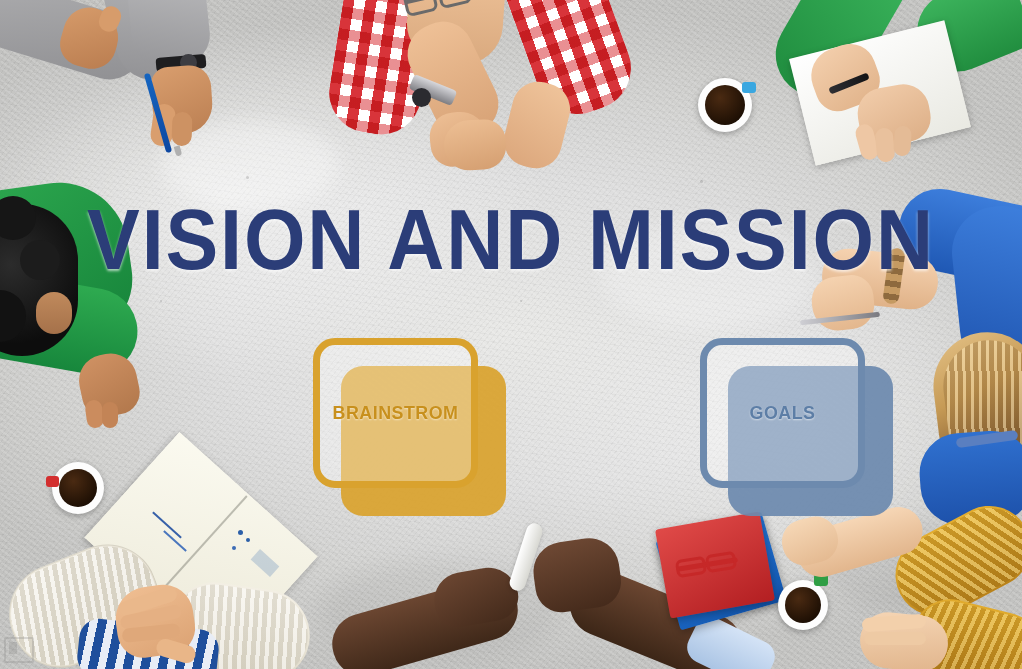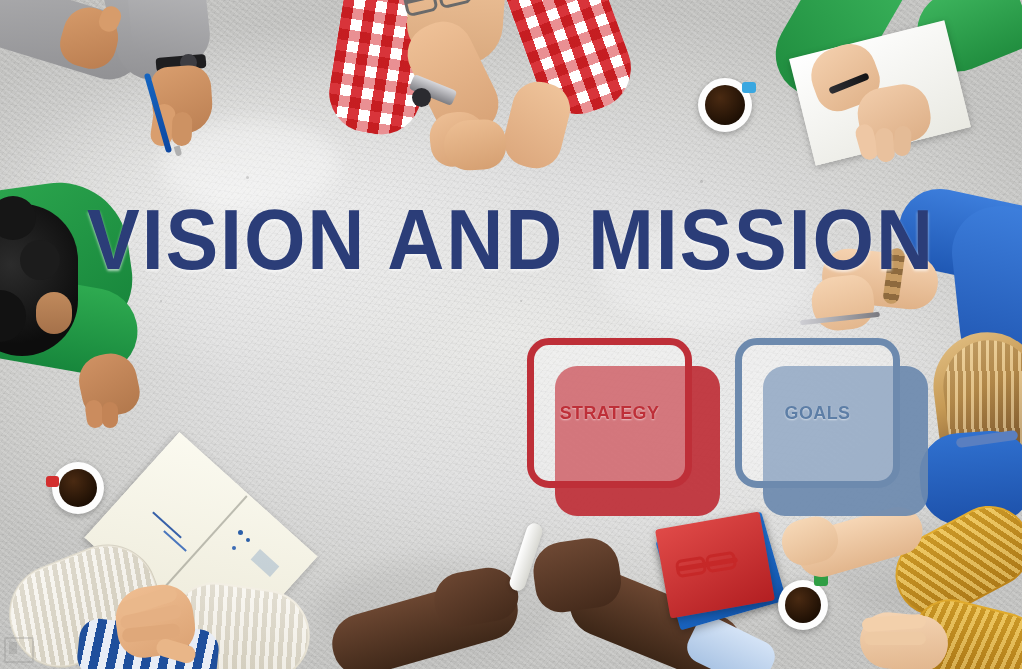--- a/index.html
+++ b/index.html
@@ -286,28 +286,28 @@
     <div class="limb skin-l" style="left:860px;top:614px;width:88px;height:56px;background:linear-gradient(170deg,#f6d6b5,#e0b48b);transform:rotate(6deg);border-radius:28px;"></div>
     <div class="limb" style="left:862px;top:616px;width:64px;height:14px;background:#f3d0ab;border-radius:7px;transform:rotate(-4deg);"></div>
     <div class="limb" style="left:864px;top:632px;width:62px;height:13px;background:#eeca a4;background:#eecaa4;border-radius:7px;transform:rotate(0deg);"></div>
   </div>
 
   <div class="headline">VISION AND MISSION</div>
 
   <div class="cards">
 
 
-
-    <div class="card" style="left:527px;top:338px;">
-      <div class="back" style="background:#be2f38;"></div>
-      <div class="front" style="border-color:#be2f38;"></div>
-      <div class="lbl" style="color:#be2f38;">STRATEGY</div>
-    </div>
-
-    <div class="card" style="left:735px;top:338px;">
+    <div class="card" style="left:313px;top:338px;">
+      <div class="back" style="background:#d9a22e;"></div>
+      <div class="front" style="border-color:#d9a22e;"></div>
+      <div class="lbl" style="color:#c8901d;">BRAINSTROM</div>
+    </div>
+
+
+    <div class="card" style="left:700px;top:338px;">
       <div class="back" style="background:#6d8aae;"></div>
       <div class="front" style="border-color:#6d8aae;"></div>
       <div class="lbl" style="color:#5d7ea6;">GOALS</div>
     </div>
 
   </div>
 
   <div class="watermark"></div>
 
 </div>

